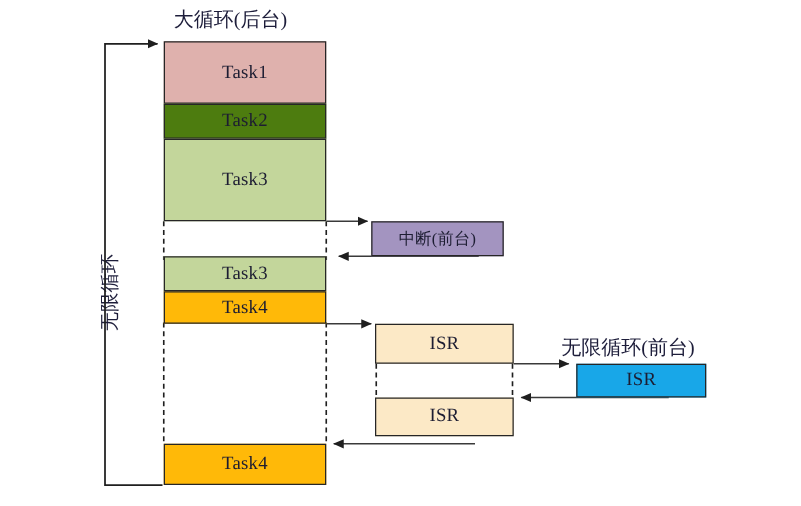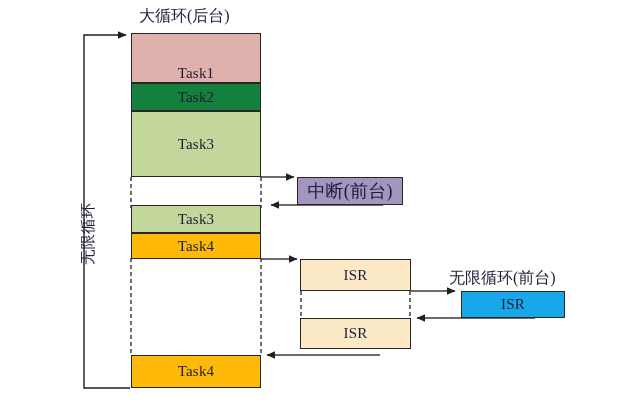--- a/index.html
+++ b/index.html
@@ -13,21 +13,21 @@
   .box{
     position:absolute;
     box-sizing:border-box;
     border:1.3px solid #262626;
     display:flex;align-items:center;justify-content:center;
     font-size:15px;
     letter-spacing:.2px;
     color:#1d1d32;
     white-space:nowrap;
   }
-  .box.cn{font-size:18px;}
+  .box.cn{font-size:13px;}
   .label{
     position:absolute;
     font-size:16px;
     color:#1d1d3a;
     white-space:nowrap;
   }
   .vlabel{
     position:absolute;
     font-size:15.5px;
     color:#1d1d3a;
@@ -99,25 +99,25 @@
       <path d="M535,318 L417,318" fill="none" stroke="#3a3a3a" stroke-width="1.3" marker-end="url(#arrowL)"></path>
     </g>
 
     <g>
       <path d="M380,355 L267,355" fill="none" stroke="#3a3a3a" stroke-width="1.3" marker-end="url(#arrowL)"></path>
     </g>
 
     <line x1="299" y1="355" x2="299" y2="355" stroke="#3a3a3a" stroke-width="1.3"></line>
   </svg>
 
-  <div class="box" style="left:131px;top:33px;width:130px;height:50px;background:#DFB1AD;align-items:flex-end;">
+  <div class="box" style="left:131px;top:33px;width:130px;height:50px;background:#DFB1AD;">
     <span>Task1</span>
   </div>
 
-  <div class="box" style="left:131px;top:83px;width:130px;height:28px;background:#15803d;">
+  <div class="box" style="left:131px;top:83px;width:130px;height:28px;background:#4d7c0f;">
     <span>Task2</span>
   </div>
 
   <div class="box" style="left:131px;top:111px;width:130px;height:66px;background:#C3D69B;">
     <span>Task3</span>
   </div>
 
   <div class="box" style="left:131px;top:205px;width:130px;height:28px;background:#C3D69B;">
     <span>Task3</span>
   </div>

